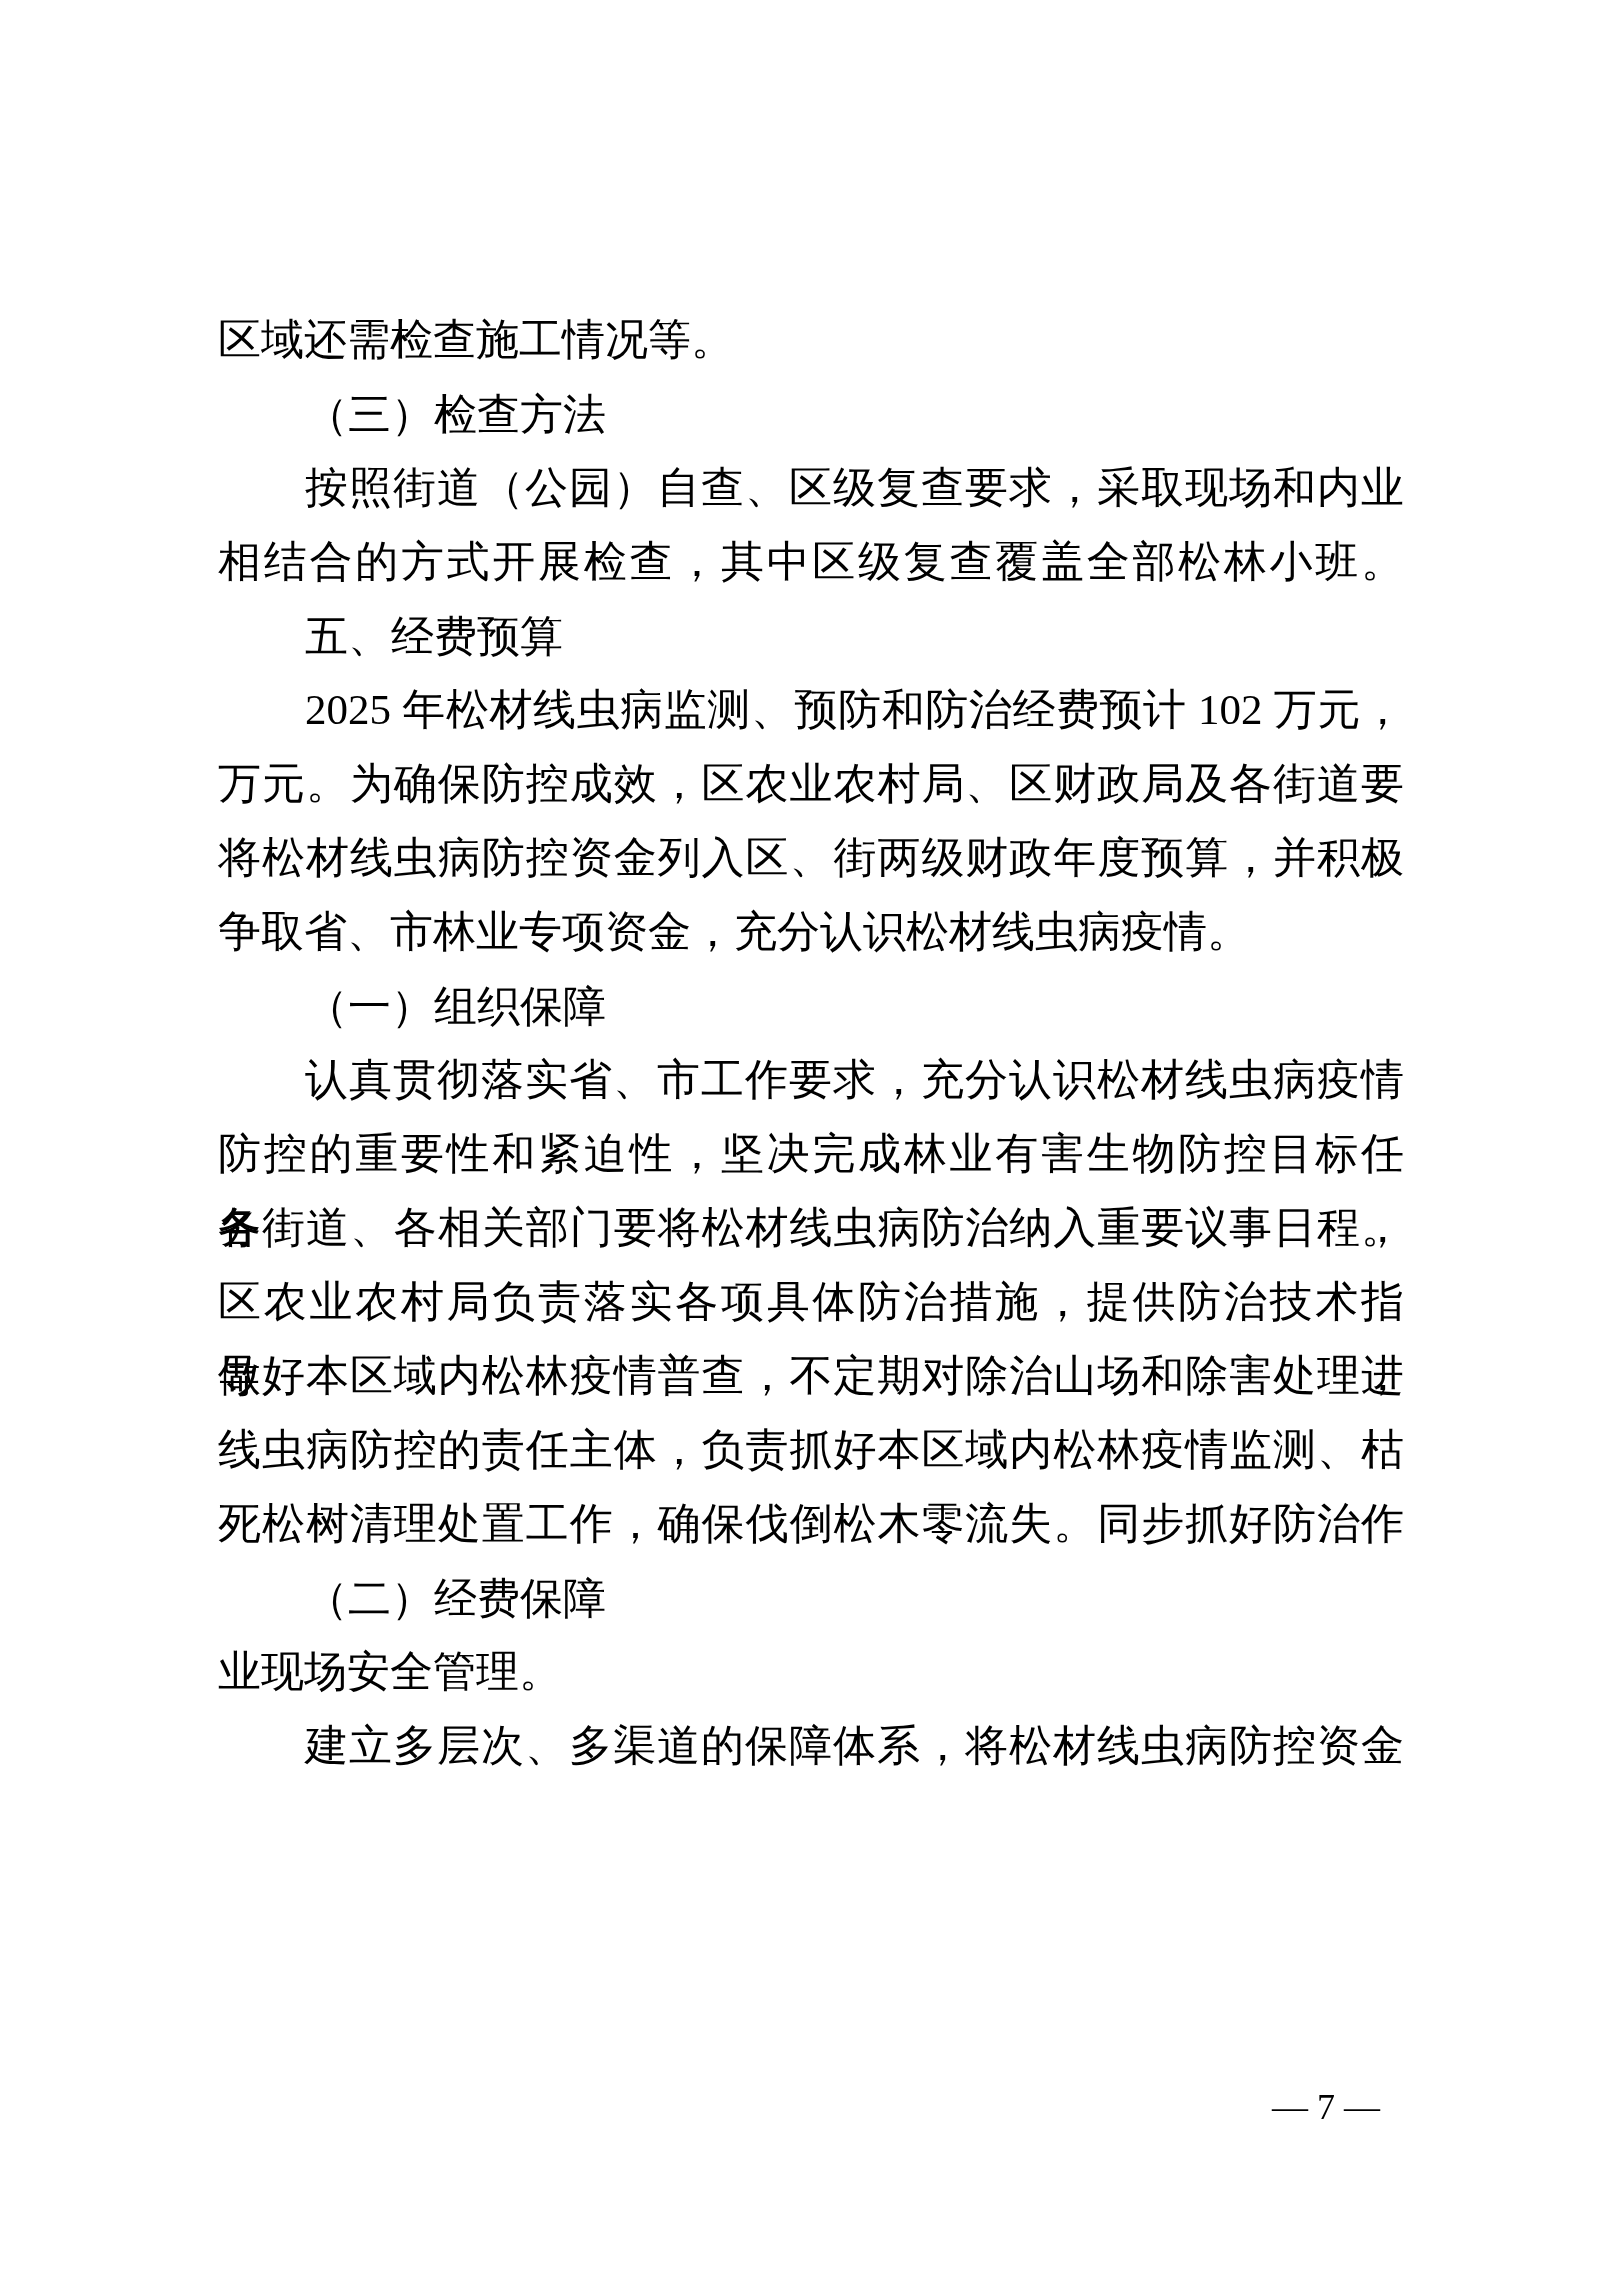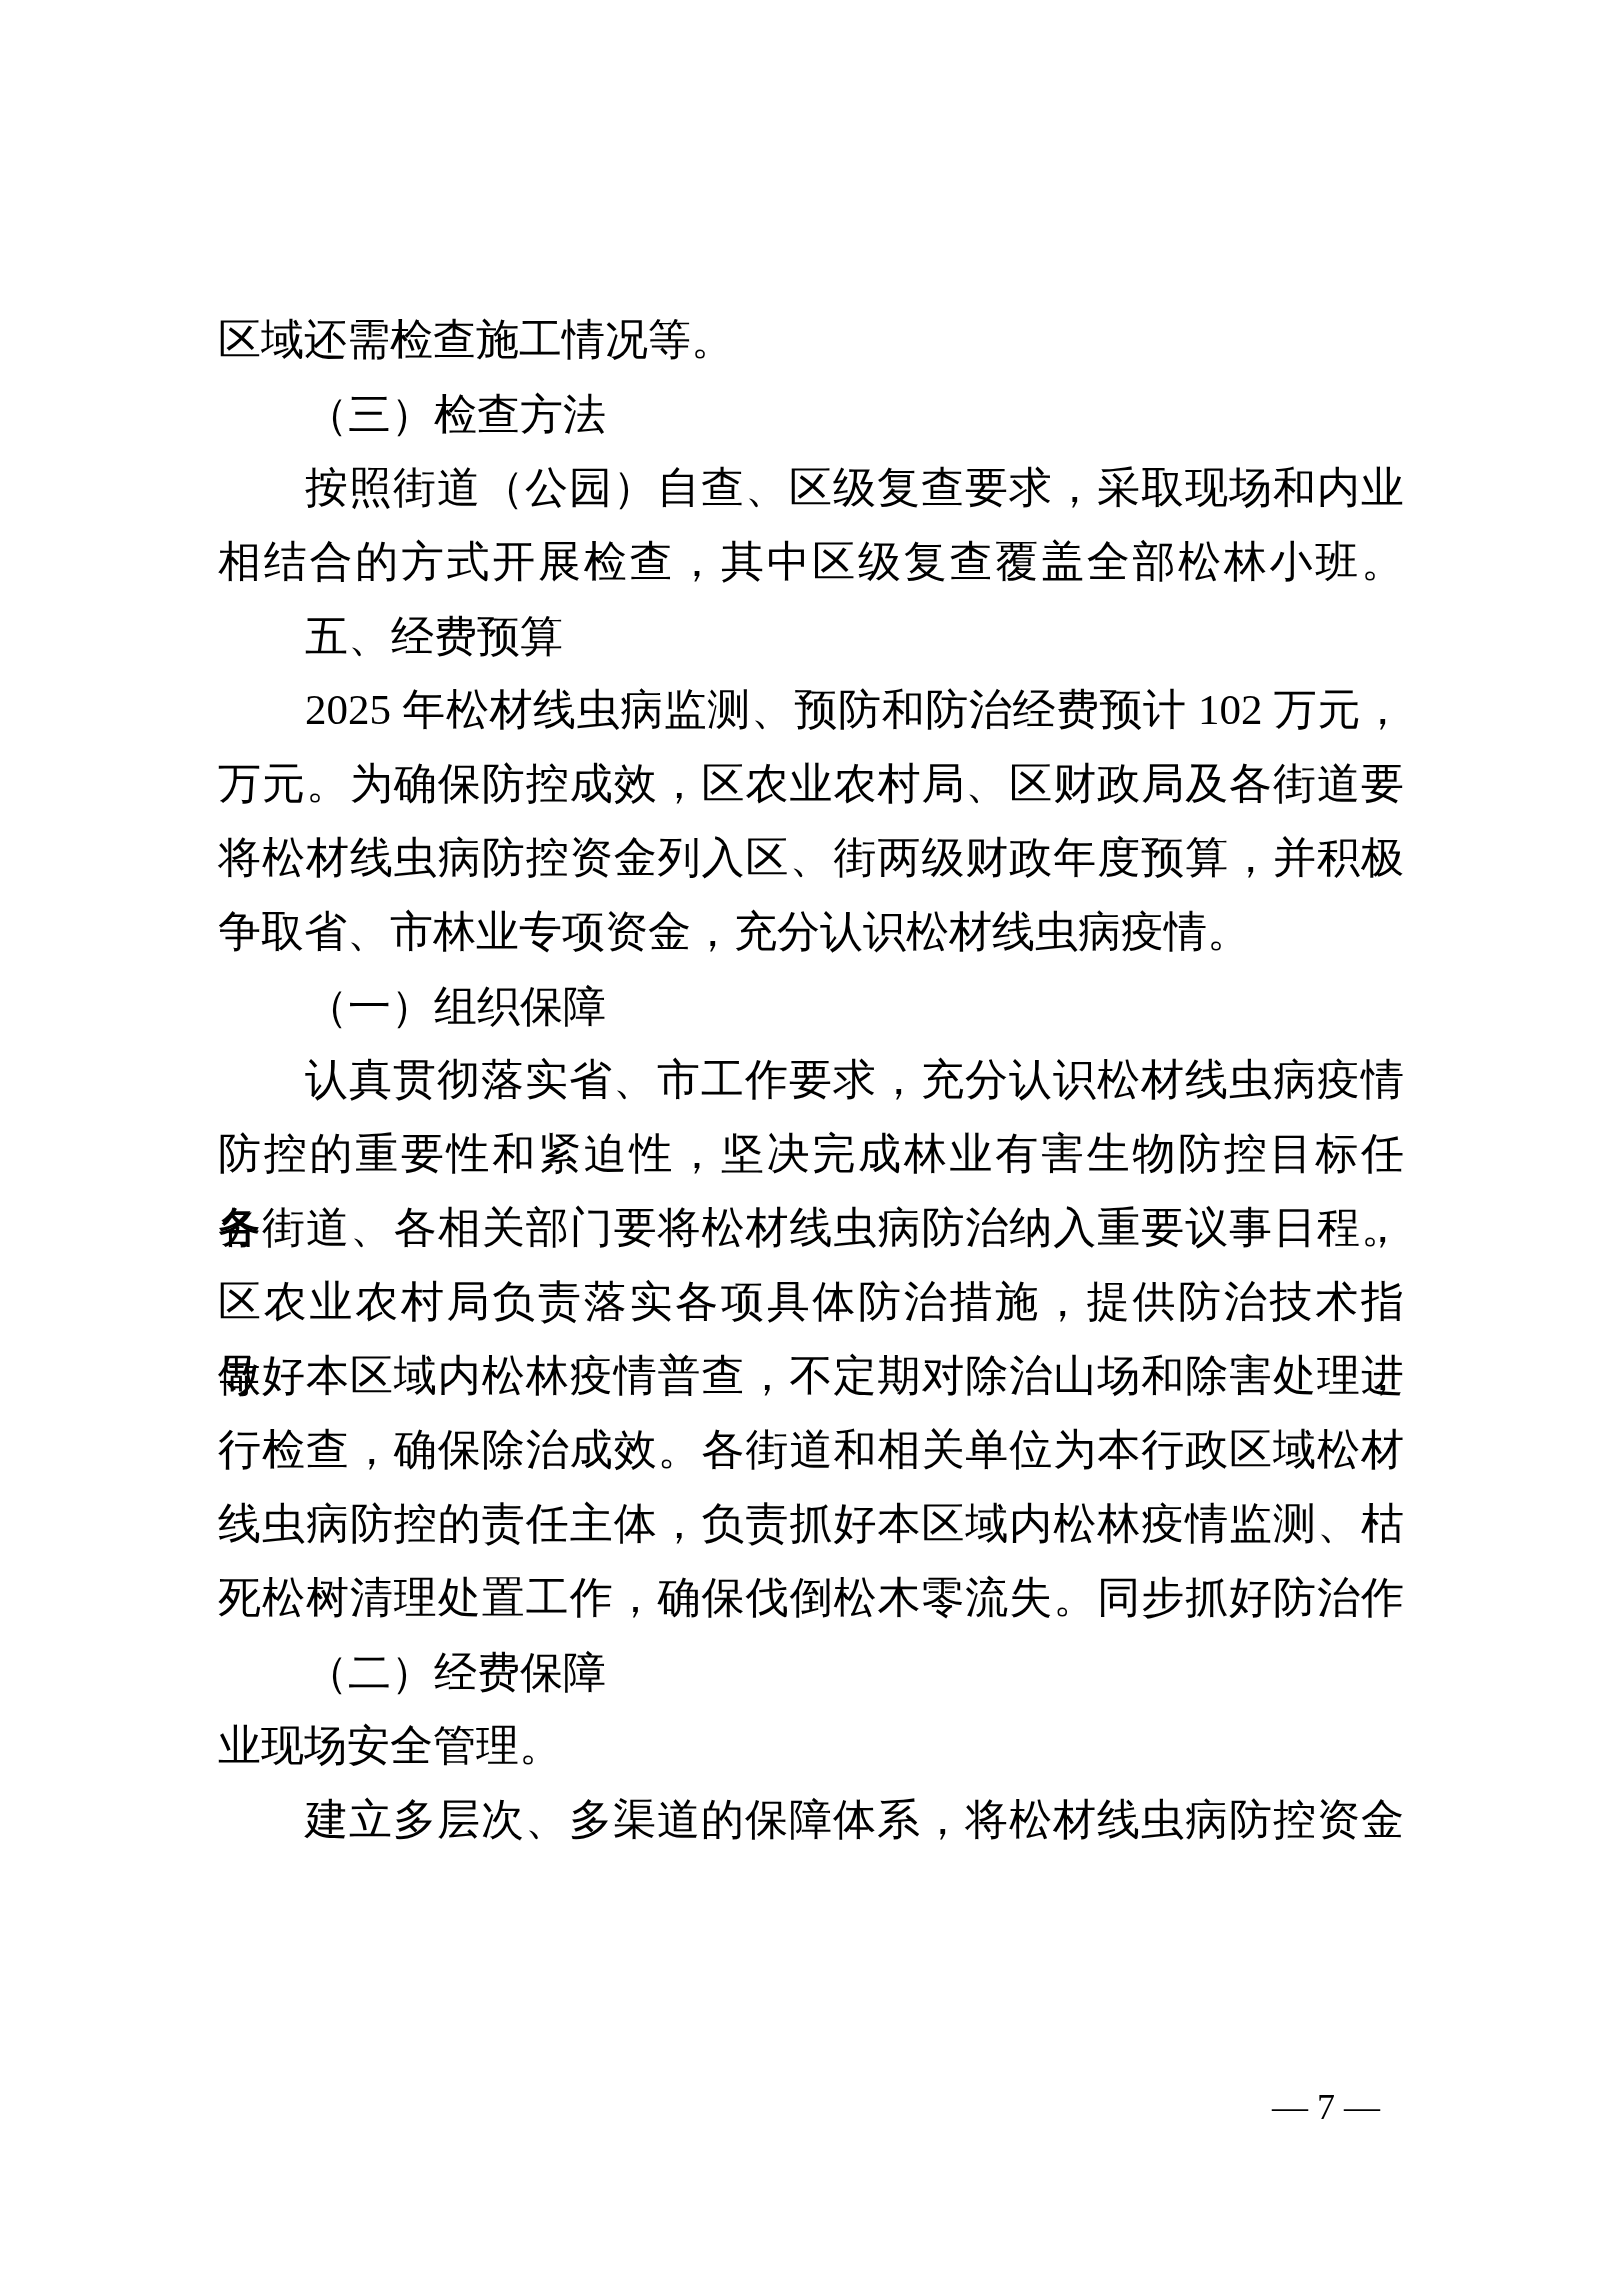--- a/index.html
+++ b/index.html
@@ -70,21 +70,20 @@
     <div class="line indent fill">2025 年松材线虫病监测、预防和防治经费预计 102 万元，</div>
     <div class="line fill">万元。为确保防控成效，区农业农村局、区财政局及各街道要</div>
     <div class="line fill">将松材线虫病防控资金列入区、街两级财政年度预算，并积极</div>
     <div class="line">争取省、市林业专项资金，充分认识松材线虫病疫情。</div>
     <div class="line heading indent">（一）组织保障</div>
     <div class="line indent fill">认真贯彻落实省、市工作要求，充分认识松材线虫病疫情</div>
     <div class="line fill">防控的重要性和紧迫性，坚决完成林业有害生物防控目标任务。</div>
     <div class="line fill">各街道、各相关部门要将松材线虫病防治纳入重要议事日程，</div>
     <div class="line fill">区农业农村局负责落实各项具体防治措施，提供防治技术指导，</div>
     <div class="line fill">做好本区域内松林疫情普查，不定期对除治山场和除害处理进</div>
-    <div class="line fill">行检查，确保除治成效。各街道和相关单位为本行政区域松材</div>
     <div class="line fill">线虫病防控的责任主体，负责抓好本区域内松林疫情监测、枯</div>
     <div class="line fill">死松树清理处置工作，确保伐倒松木零流失。同步抓好防治作</div>
     <div class="line heading indent">（二）经费保障</div>
     <div class="line">业现场安全管理。</div>
     <div class="line indent fill">建立多层次、多渠道的保障体系，将松材线虫病防控资金</div>
   </main>
 
   <footer class="footer">
     <span>— 7 —</span>
   </footer>

